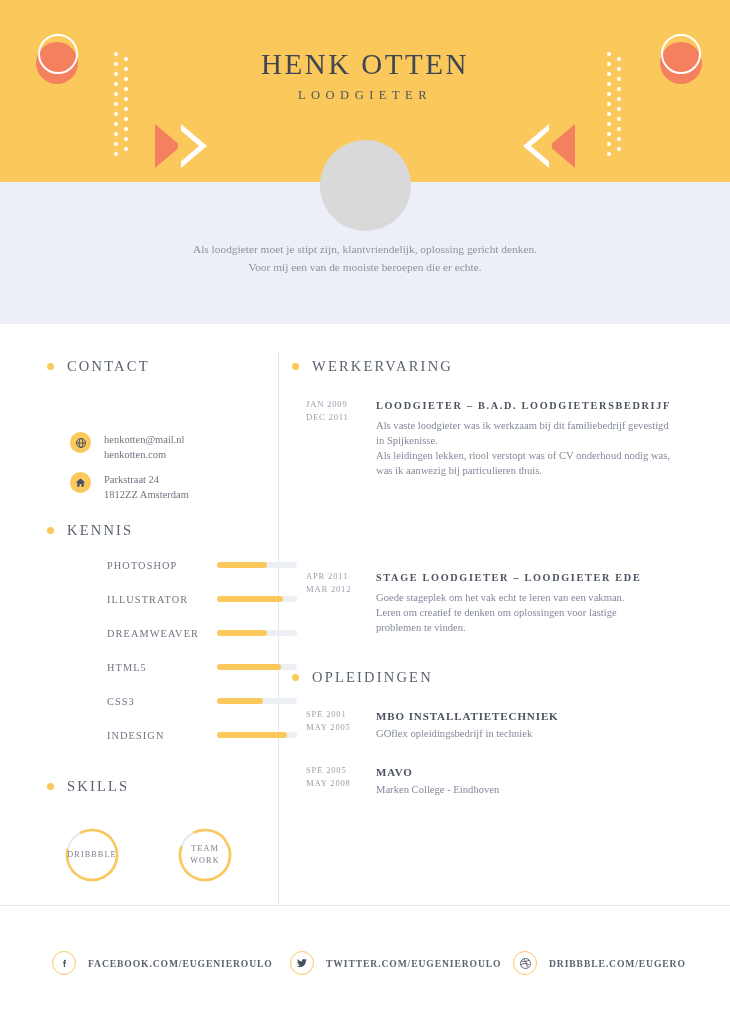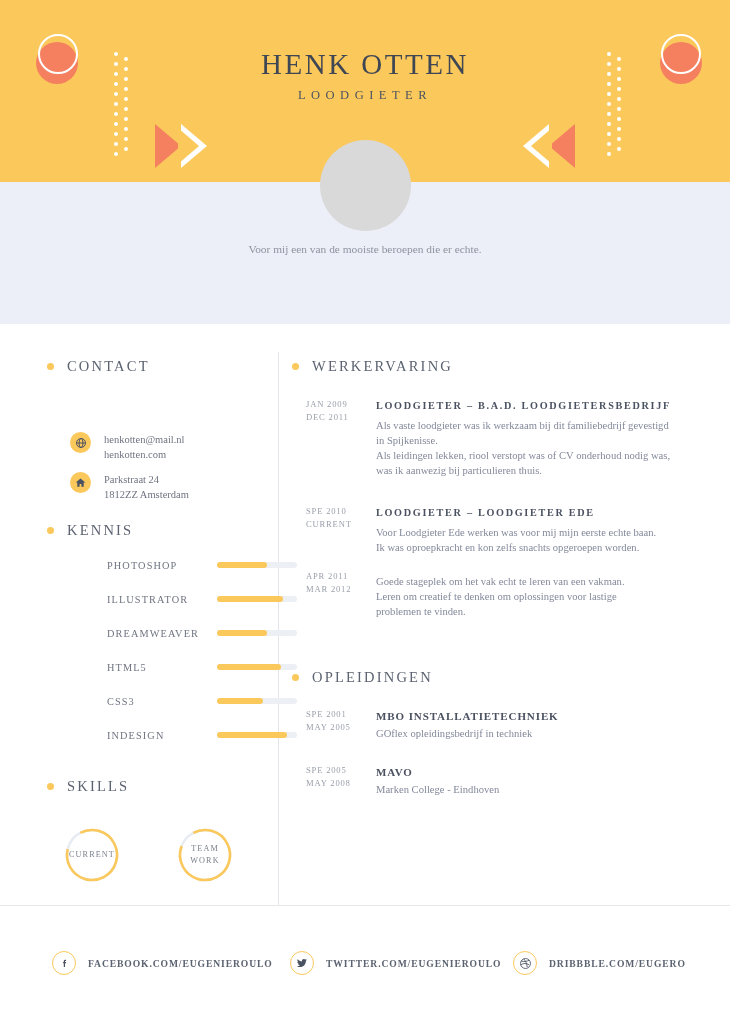--- a/index.html
+++ b/index.html
@@ -209,20 +209,21 @@
     <div class="tri-solid-l" style="left:549px;top:124px;"></div>
     <div class="tri-out-l" style="left:523px;top:124px;"></div>
 
     <div class="name">HENK OTTEN</div>
     <div class="role">LOODGIETER</div>
   </div>
 
   <div class="band"></div>
   <div class="avatar"></div>
   <div class="summary">
+    <div>Als loodgieter moet je stipt zijn, klantvriendelijk, oplossing gericht denken.</div>
     <div>Voor mij een van de mooiste beroepen die er echte.</div>
   </div>
 
   <div class="vdivider"></div>
   <div class="hdivider"></div>
 
   <div class="sec-head" style="left:47px;top:358px;">
     <span class="dot"></span>
     <span class="sec-title">CONTACT</span>
   </div>
@@ -299,21 +300,21 @@
     <span class="sec-title">SKILLS</span>
   </div>
 
   <div id="skill-rings">
       <div class="ring" style="left: 63px; top: 826px;">
         <svg width="58" height="58" viewBox="0 0 58 58">
           <circle cx="29" cy="29" r="25" fill="none" stroke="#e7ecf3" stroke-width="2.6"></circle>
           <circle cx="29" cy="29" r="25" fill="none" stroke="#fbc85b" stroke-width="2.6" stroke-linecap="butt" stroke-dasharray="135.0884841043611 21.991148575128562"></circle>
         </svg>
         <div class="ring-label">
-          <div>CURRENT</div>
+          <div>DRIBBBLE</div>
         </div>
       </div>
       <div class="ring" style="left: 176px; top: 826px;">
         <svg width="58" height="58" viewBox="0 0 58 58">
           <circle cx="29" cy="29" r="25" fill="none" stroke="#e7ecf3" stroke-width="2.6"></circle>
           <circle cx="29" cy="29" r="25" fill="none" stroke="#fbc85b" stroke-width="2.6" stroke-linecap="butt" stroke-dasharray="138.2300767579509 18.84955592153875"></circle>
         </svg>
         <div class="ring-label">
           <div>TEAM</div>
           <div>WORK</div>
@@ -331,34 +332,26 @@
 DEC 2011</div>
     <div class="body">
       <div class="etitle">LOODGIETER  –  B.A.D.  LOODGIETERSBEDRIJF</div>
       <div class="edesc">Als vaste loodgieter was ik werkzaam bij dit familiebedrijf gevestigd
 in Spijkenisse.
 Als leidingen lekken, riool verstopt was of CV onderhoud nodig was,
 was ik aanwezig bij particulieren thuis.</div>
     </div>
   </div>
 
-  <div class="entry" style="top:505px;">
-    <div class="dates">SPE 2010
-CURRENT</div>
-    <div class="body">
-      <div class="etitle">LOODGIETER  –  LOODGIETER EDE</div>
-      <div class="edesc">Voor Loodgieter Ede werken was voor mij mijn eerste echte baan.
-Ik was oproepkracht en kon zelfs snachts opgeroepen worden.</div>
-    </div>
-  </div>
 
   <div class="entry" style="top:570px;">
     <div class="dates">APR 2011
 MAR 2012</div>
     <div class="body">
+      <div class="etitle">STAGE LOODGIETER  –  LOODGIETER EDE</div>
       <div class="edesc">Goede stageplek om het vak echt te leren van een vakman.
 Leren om creatief te denken om oplossingen voor lastige
 problemen te vinden.</div>
     </div>
   </div>
 
   <div class="sec-head" style="left:292px;top:669px;">
     <span class="dot"></span>
     <span class="sec-title">OPLEIDINGEN</span>
   </div>

